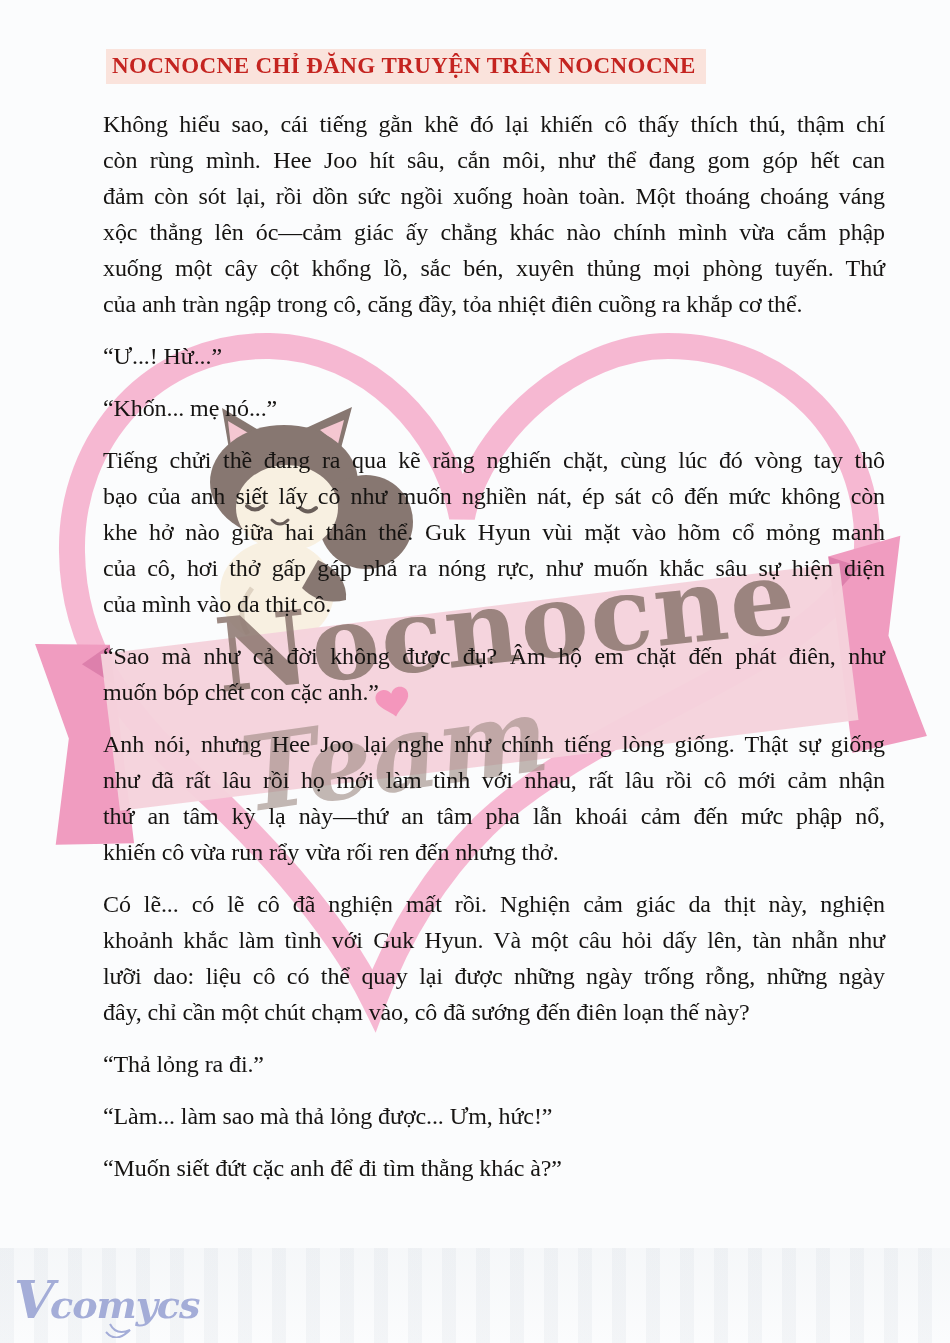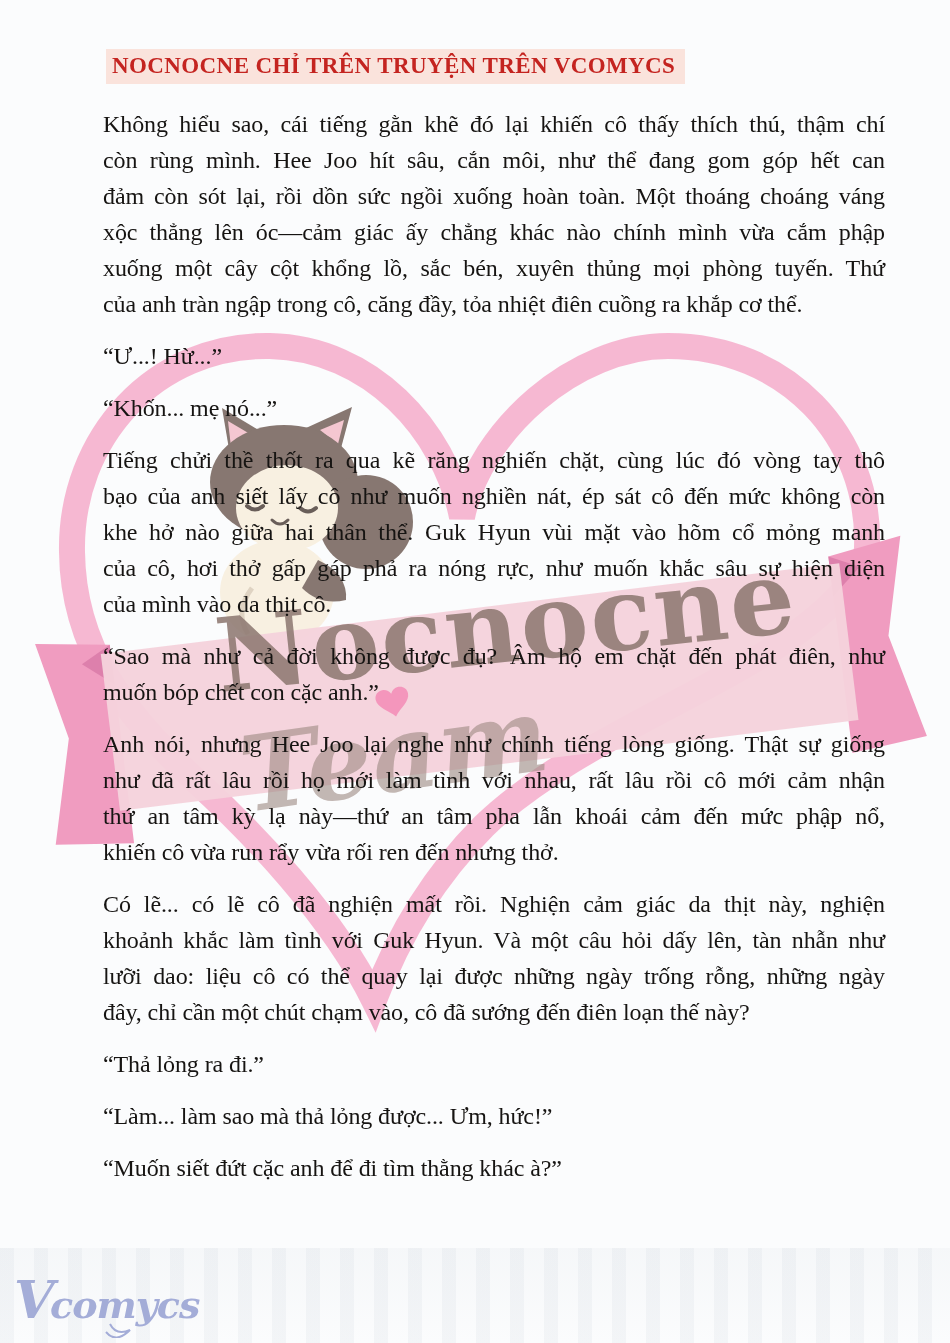--- a/index.html
+++ b/index.html
@@ -126,39 +126,39 @@
       <polygon class="ribbon-tail" points="842,600 916,588 892,686 918,790 842,798"></polygon>
       <polygon class="ribbon-fold" points="842,600 842,640 872,614"></polygon>
       <rect class="banner-band" x="108" y="608" width="744" height="158"></rect>
     </g>
 
     <text class="wm-title" x="220" y="692" font-size="102" transform="rotate(-6 220 692)">Nocnocne</text>
     <text class="wm-script" x="246" y="812" font-size="104" transform="rotate(-8 246 812)">Team</text>
     <path class="mini-heart" transform="translate(374 692) rotate(-12) scale(1.5)" d="M11 19 C7 14 0 11 0 5.5 C0 2 2.5 0 5.5 0 C8 0 10 1.5 11 3.5 C12 1.5 14 0 16.5 0 C19.5 0 22 2 22 5.5 C22 11 15 14 11 19 Z"></path>
   </svg>
 
-  <div class="header-notice">NOCNOCNE CHỈ TRÊN TRUYỆN TRÊN VCOMYCS</div>
+  <div class="header-notice">NOCNOCNE CHỈ ĐĂNG TRUYỆN TRÊN NOCNOCNE</div>
 
   <div class="body-text">
       <div class="para">
         <div class="tline just">Không hiểu sao, cái tiếng gằn khẽ đó lại khiến cô thấy thích thú, thậm chí</div>
         <div class="tline just">còn rùng mình. Hee Joo hít sâu, cắn môi, như thể đang gom góp hết can</div>
         <div class="tline just">đảm còn sót lại, rồi dồn sức ngồi xuống hoàn toàn. Một thoáng choáng váng</div>
         <div class="tline just">xộc thẳng lên óc—cảm giác ấy chẳng khác nào chính mình vừa cắm phập</div>
         <div class="tline just">xuống một cây cột khổng lồ, sắc bén, xuyên thủng mọi phòng tuyến. Thứ</div>
         <div class="tline">của anh tràn ngập trong cô, căng đầy, tỏa nhiệt điên cuồng ra khắp cơ thể.</div>
       </div>
       <div class="para">
         <div class="tline">“Ư...! Hừ...”</div>
       </div>
       <div class="para">
         <div class="tline">“Khốn... mẹ nó...”</div>
       </div>
       <div class="para">
-        <div class="tline just">Tiếng chửi thề thốt ra qua kẽ răng nghiến chặt, cùng lúc đó vòng tay thô</div>
+        <div class="tline just">Tiếng chửi thề đang ra qua kẽ răng nghiến chặt, cùng lúc đó vòng tay thô</div>
         <div class="tline just">bạo của anh siết lấy cô như muốn nghiền nát, ép sát cô đến mức không còn</div>
         <div class="tline just">khe hở nào giữa hai thân thể. Guk Hyun vùi mặt vào hõm cổ mỏng manh</div>
         <div class="tline just">của cô, hơi thở gấp gáp phả ra nóng rực, như muốn khắc sâu sự hiện diện</div>
         <div class="tline">của mình vào da thịt cô.</div>
       </div>
       <div class="para">
         <div class="tline just">“Sao mà như cả đời không được đụ? Âm hộ em chặt đến phát điên, như</div>
         <div class="tline">muốn bóp chết con cặc anh.”</div>
       </div>
       <div class="para">

